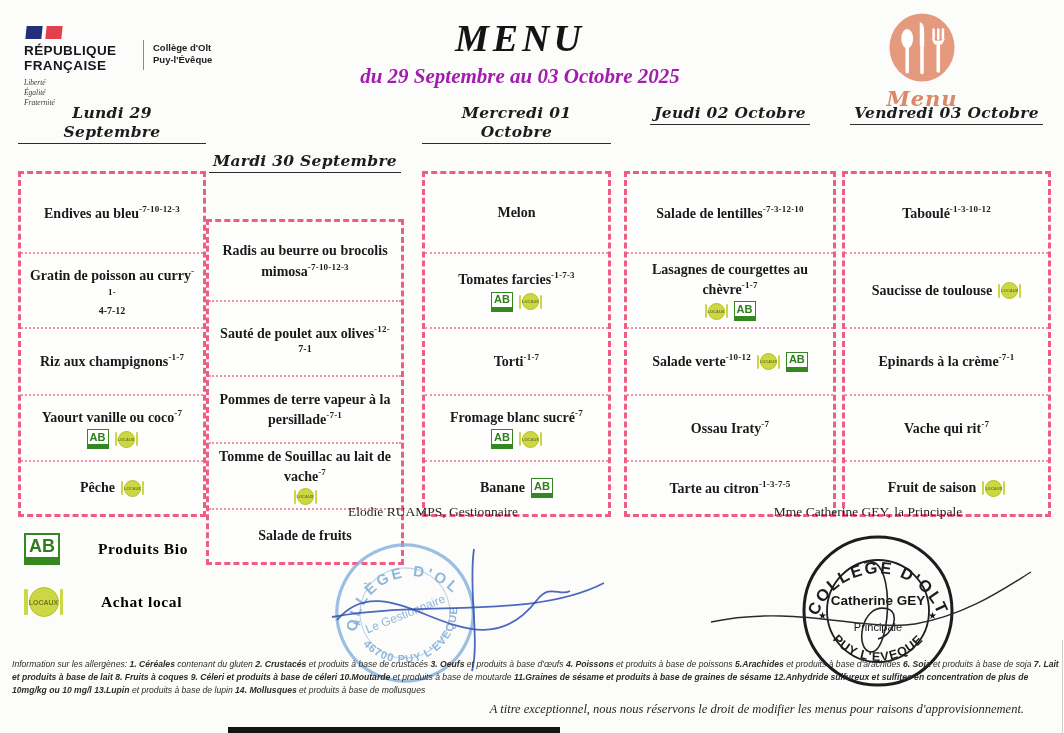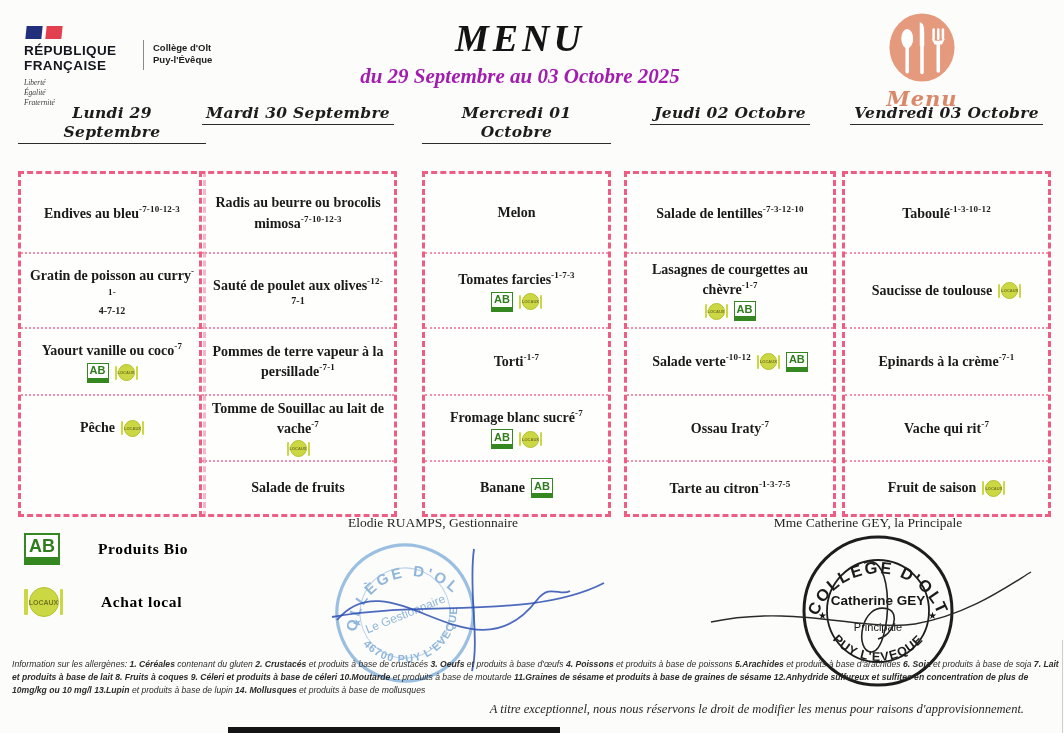--- a/index.html
+++ b/index.html
@@ -61,21 +61,21 @@
   .logo-local .kn,.logo-local .fk{width:2px;height:14px;background:#cbd844;border-radius:1px;}
   .logo-local.lg .disc{width:30px;height:30px;font-size:7px;}
   .logo-local.lg .kn,.logo-local.lg .fk{width:3.5px;height:26px;}
 
   
   #legend{position:absolute;left:24px;top:533px;display:flex;flex-direction:column;gap:22px;}
   .legend-row{display:flex;align-items:center;gap:38px;}
   .legend-label{font-weight:bold;font-size:15.5px;letter-spacing:.6px;color:#000000;}
 
   
-  .sig-label{position:absolute;top:515px;font-size:13.5px;color:#262626;text-align:center;}
+  .sig-label{position:absolute;top:504px;font-size:13.5px;color:#262626;text-align:center;}
   #sig-left{left:318px;width:230px;}
   #sig-right{left:748px;width:240px;}
   .stamp-blue{position:absolute;left:330px;top:538px;width:150px;height:150px;
               transform:rotate(-22deg);opacity:.8;}
   .bs-ring{fill:none;stroke:#84b1dc;stroke-width:3.2;}
   .bs-ring.thin{stroke-width:1.1;opacity:.65;}
   .bs-arc{fill:#76a6d4;font-family:"Liberation Sans",sans-serif;font-weight:bold;
           font-size:15px;letter-spacing:3px;}
   .bs-arc.small{font-size:11px;letter-spacing:1px;}
   .bs-mid{fill:#76a6d4;font-family:"Liberation Sans",sans-serif;font-size:12px;}
@@ -154,20 +154,23 @@
         <div class="day-head"><span class="day-label">Lundi 29 Septembre</span></div>
         <div class="menu-box">
           <div class="cell">
             <span class="dish">Endives au bleu<sup>-7-10-12-3</sup></span>
           </div>
           <div class="cell">
             <span class="dish">Gratin de poisson au curry<sup>-1-</sup></span>
             <span class="sup2">4-7-12</span>
           </div>
           <div class="cell">
+            <span class="dish">Riz aux champignons<sup>-1-7</sup></span>
+          </div>
+          <div class="cell">
             <span class="dish">Yaourt vanille ou coco<sup>-7</sup></span>
             <span class="logos">
               <span class="logo-bio">
                 <i>AB</i>
               </span>
               <span class="logo-local">
                 <i class="kn"></i>
                 <i class="disc">LOCAUX</i>
                 <i class="fk"></i>
               </span>
@@ -178,21 +181,21 @@
             <span class="logos">
               <span class="logo-local">
                 <i class="kn"></i>
                 <i class="disc">LOCAUX</i>
                 <i class="fk"></i>
               </span>
             </span>
           </div>
         </div>
       </div>
-      <div class="day-col" style="left: 199px; width: 198px;">
+      <div class="day-col" style="left: 206px; width: 198px; margin-top: 48px;">
         <div class="day-head"><span class="day-label">Mardi 30 Septembre</span></div>
         <div class="menu-box">
           <div class="cell">
             <span class="dish">Radis au beurre ou brocolis mimosa<sup>-7-10-12-3</sup></span>
           </div>
           <div class="cell">
             <span class="dish">Sauté de poulet aux olives<sup>-12-</sup></span>
             <span class="sup2">7-1</span>
           </div>
           <div class="cell">

